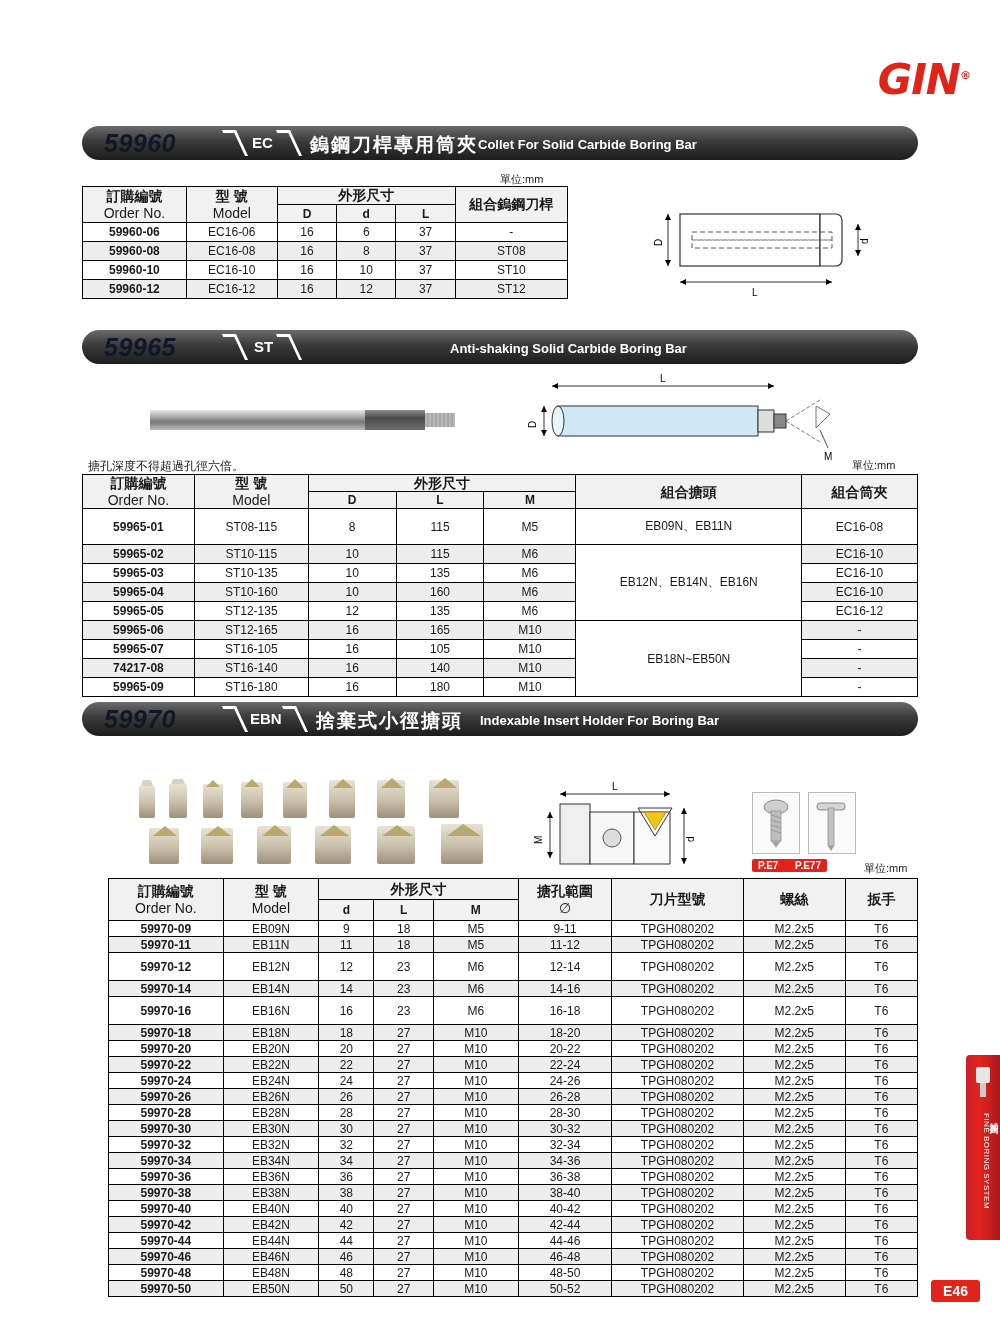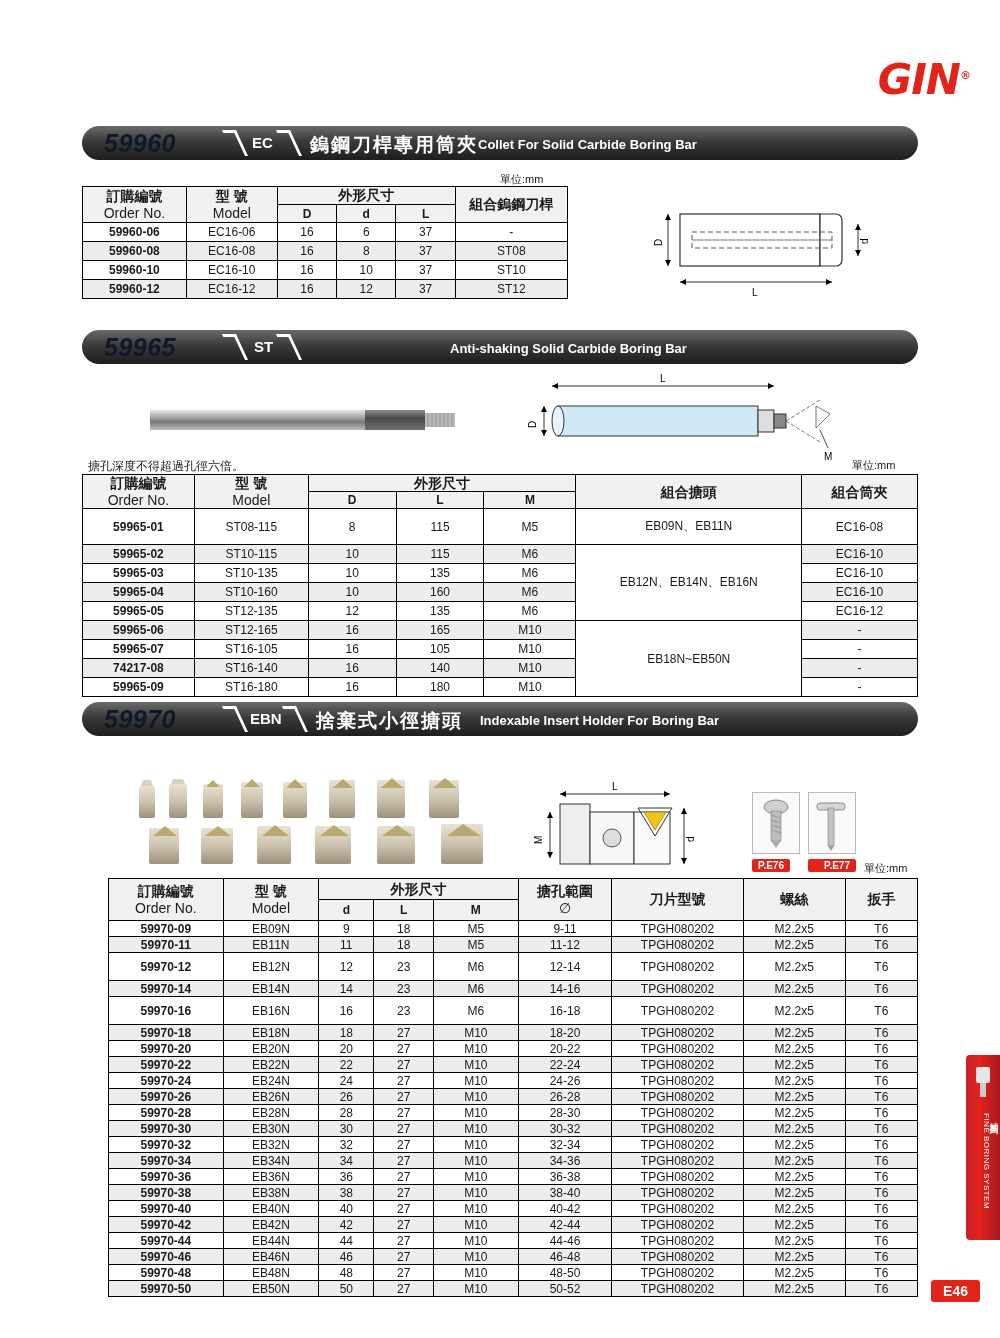--- a/index.html
+++ b/index.html
@@ -503,21 +503,21 @@
 
   <div class="photo-box" style="left:808px; top:792px; width:48px; height:62px;">
     <svg width="46" height="60">
       <rect x="8" y="10" width="28" height="7" rx="3" fill="#d6d6d6" stroke="#8a8a8a"></rect>
       <rect x="19" y="15" width="6" height="38" fill="#c2c2c2" stroke="#8a8a8a" stroke-width="0.7"></rect>
       <polygon points="19,53 25,53 22,58" fill="#9e9e9e"></polygon>
     </svg>
   </div>
 
   <div class="pe-badge" style="left:752px; top:859px;">P.E76</div>
-  <div class="pe-badge" style="left:808px; top:859px;padding-left:16px;">P.E77</div>
+  <div class="pe-badge" style="left:779px; top:859px;padding-left:16px;">P.E77</div>
   <span class="unit" style="left:864px; top:861px;">單位:mm</span>
 
   <table class="tbl" style="left:108px; top:878px; width:810px;">
     <thead>
       <tr>
         <th rowspan="2" style="width:108px;height:42px;">
           <span class="cn-h">訂購編號</span>
           <span class="en-h">Order No.</span>
         </th>
         <th rowspan="2" style="width:90px;">

